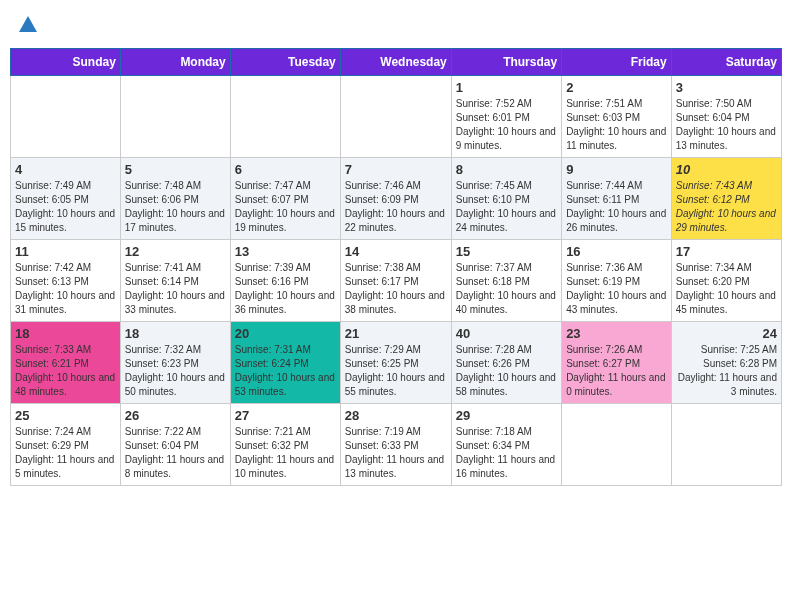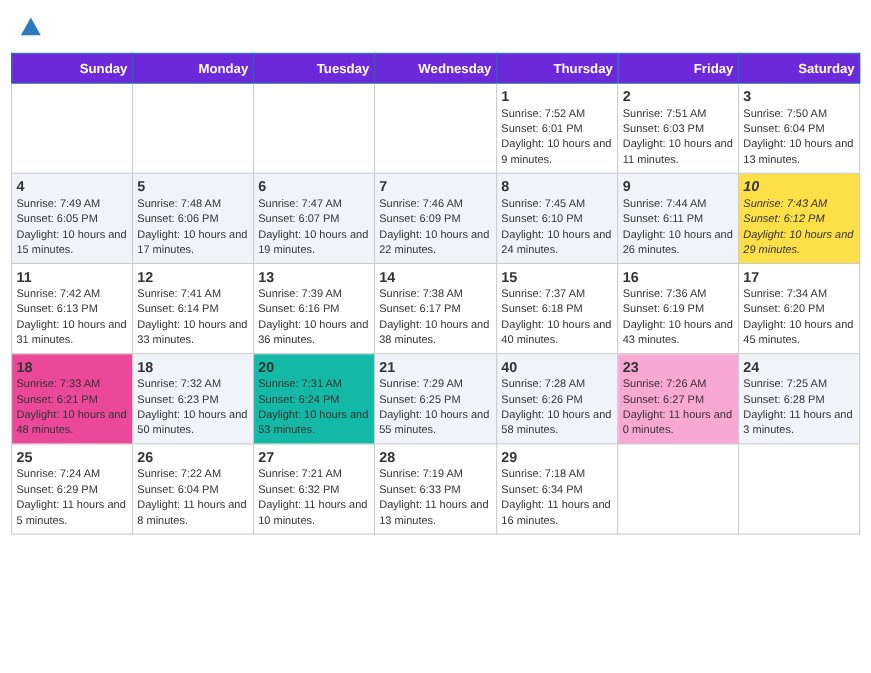--- a/index.html
+++ b/index.html
@@ -260,21 +260,21 @@
           <div class="day-info">Sunrise: 7:28 AM
 Sunset: 6:26 PM
 Daylight: 10 hours and 58 minutes.</div>
         </td>
         <td style="background: #f9a8d4;">
           <span class="day-number">23</span>
           <div class="day-info">Sunrise: 7:26 AM
 Sunset: 6:27 PM
 Daylight: 11 hours and 0 minutes.</div>
         </td>
-        <td style="background: rgb(240, 244, 248);">
+        <td style="background: rgb(240, 244, 248); text-align: right;">
           <span class="day-number">24</span>
           <div class="day-info">Sunrise: 7:25 AM
 Sunset: 6:28 PM
 Daylight: 11 hours and 3 minutes.</div>
         </td>
       </tr>
       <tr>
         <td>
           <span class="day-number">25</span>
           <div class="day-info">Sunrise: 7:24 AM

